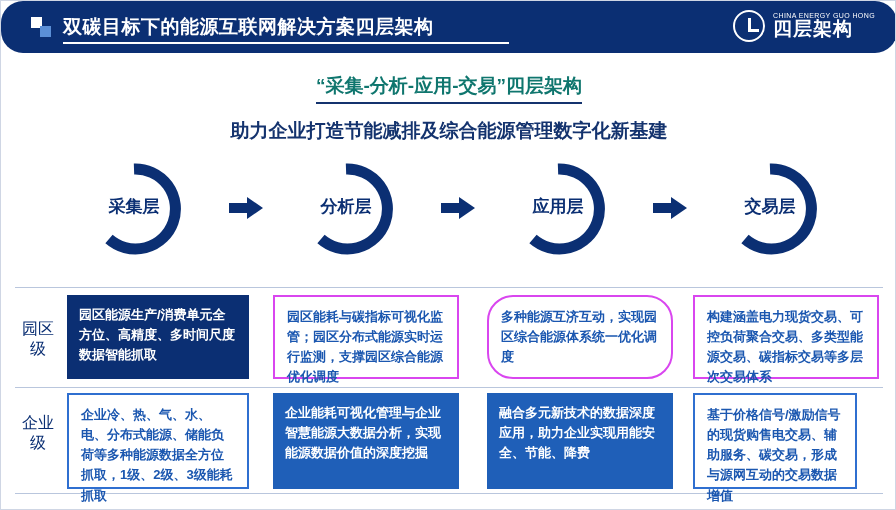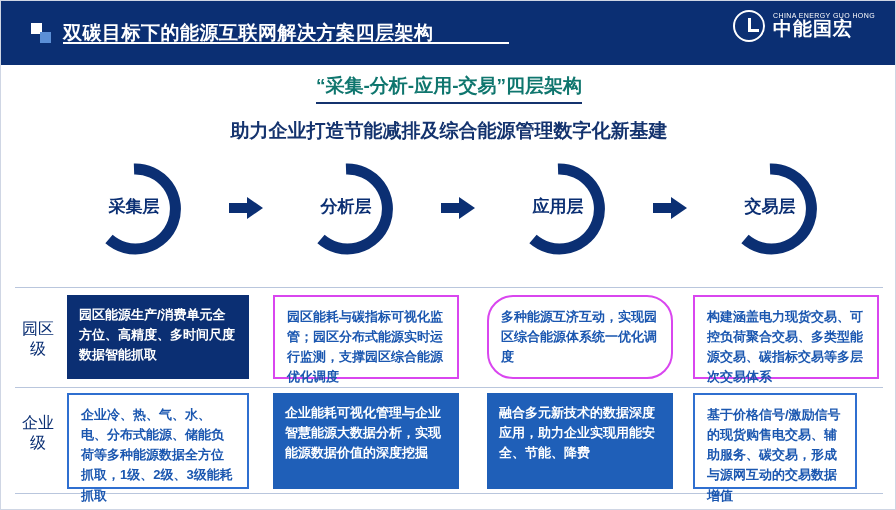--- a/index.html
+++ b/index.html
@@ -18,24 +18,25 @@
     overflow: hidden;
     border: 1px solid #cfd6e4;
     box-sizing: border-box;
   }
 
   
   .header {
     position: absolute;
     left: 0; top: 0;
     width: 896px;
-    height: 64px;
+    height: 52px;
     background: #0b2f73;
     display: flex;
     align-items: center;
+    border-radius: 22px;
   }
   .header-mark {
     width: 20px;
     height: 20px;
     margin-left: 30px;
     margin-right: 12px;
     position: relative;
   }
   .header-mark .sq1 {
     position: absolute;
@@ -229,21 +230,21 @@
     <div class="header-mark">
       <div class="sq1"></div>
       <div class="sq2"></div>
     </div>
     <div class="header-title">双碳目标下的能源互联网解决方案四层架构</div>
     <div class="header-underline"></div>
     <div class="logo">
       <div class="logo-circle"></div>
       <div class="logo-text">
         <div class="logo-en">CHINA ENERGY GUO HONG</div>
-        <div class="logo-cn">中能国宏</div>
+        <div class="logo-cn">四层架构</div>
       </div>
     </div>
   </div>
 
   <div class="subtitle-wrap">
     <div class="subtitle-1">“采集-分析-应用-交易”四层架构</div>
     <div class="subtitle-2">助力企业打造节能减排及综合能源管理数字化新基建</div>
   </div>
 
   <div class="rings">

